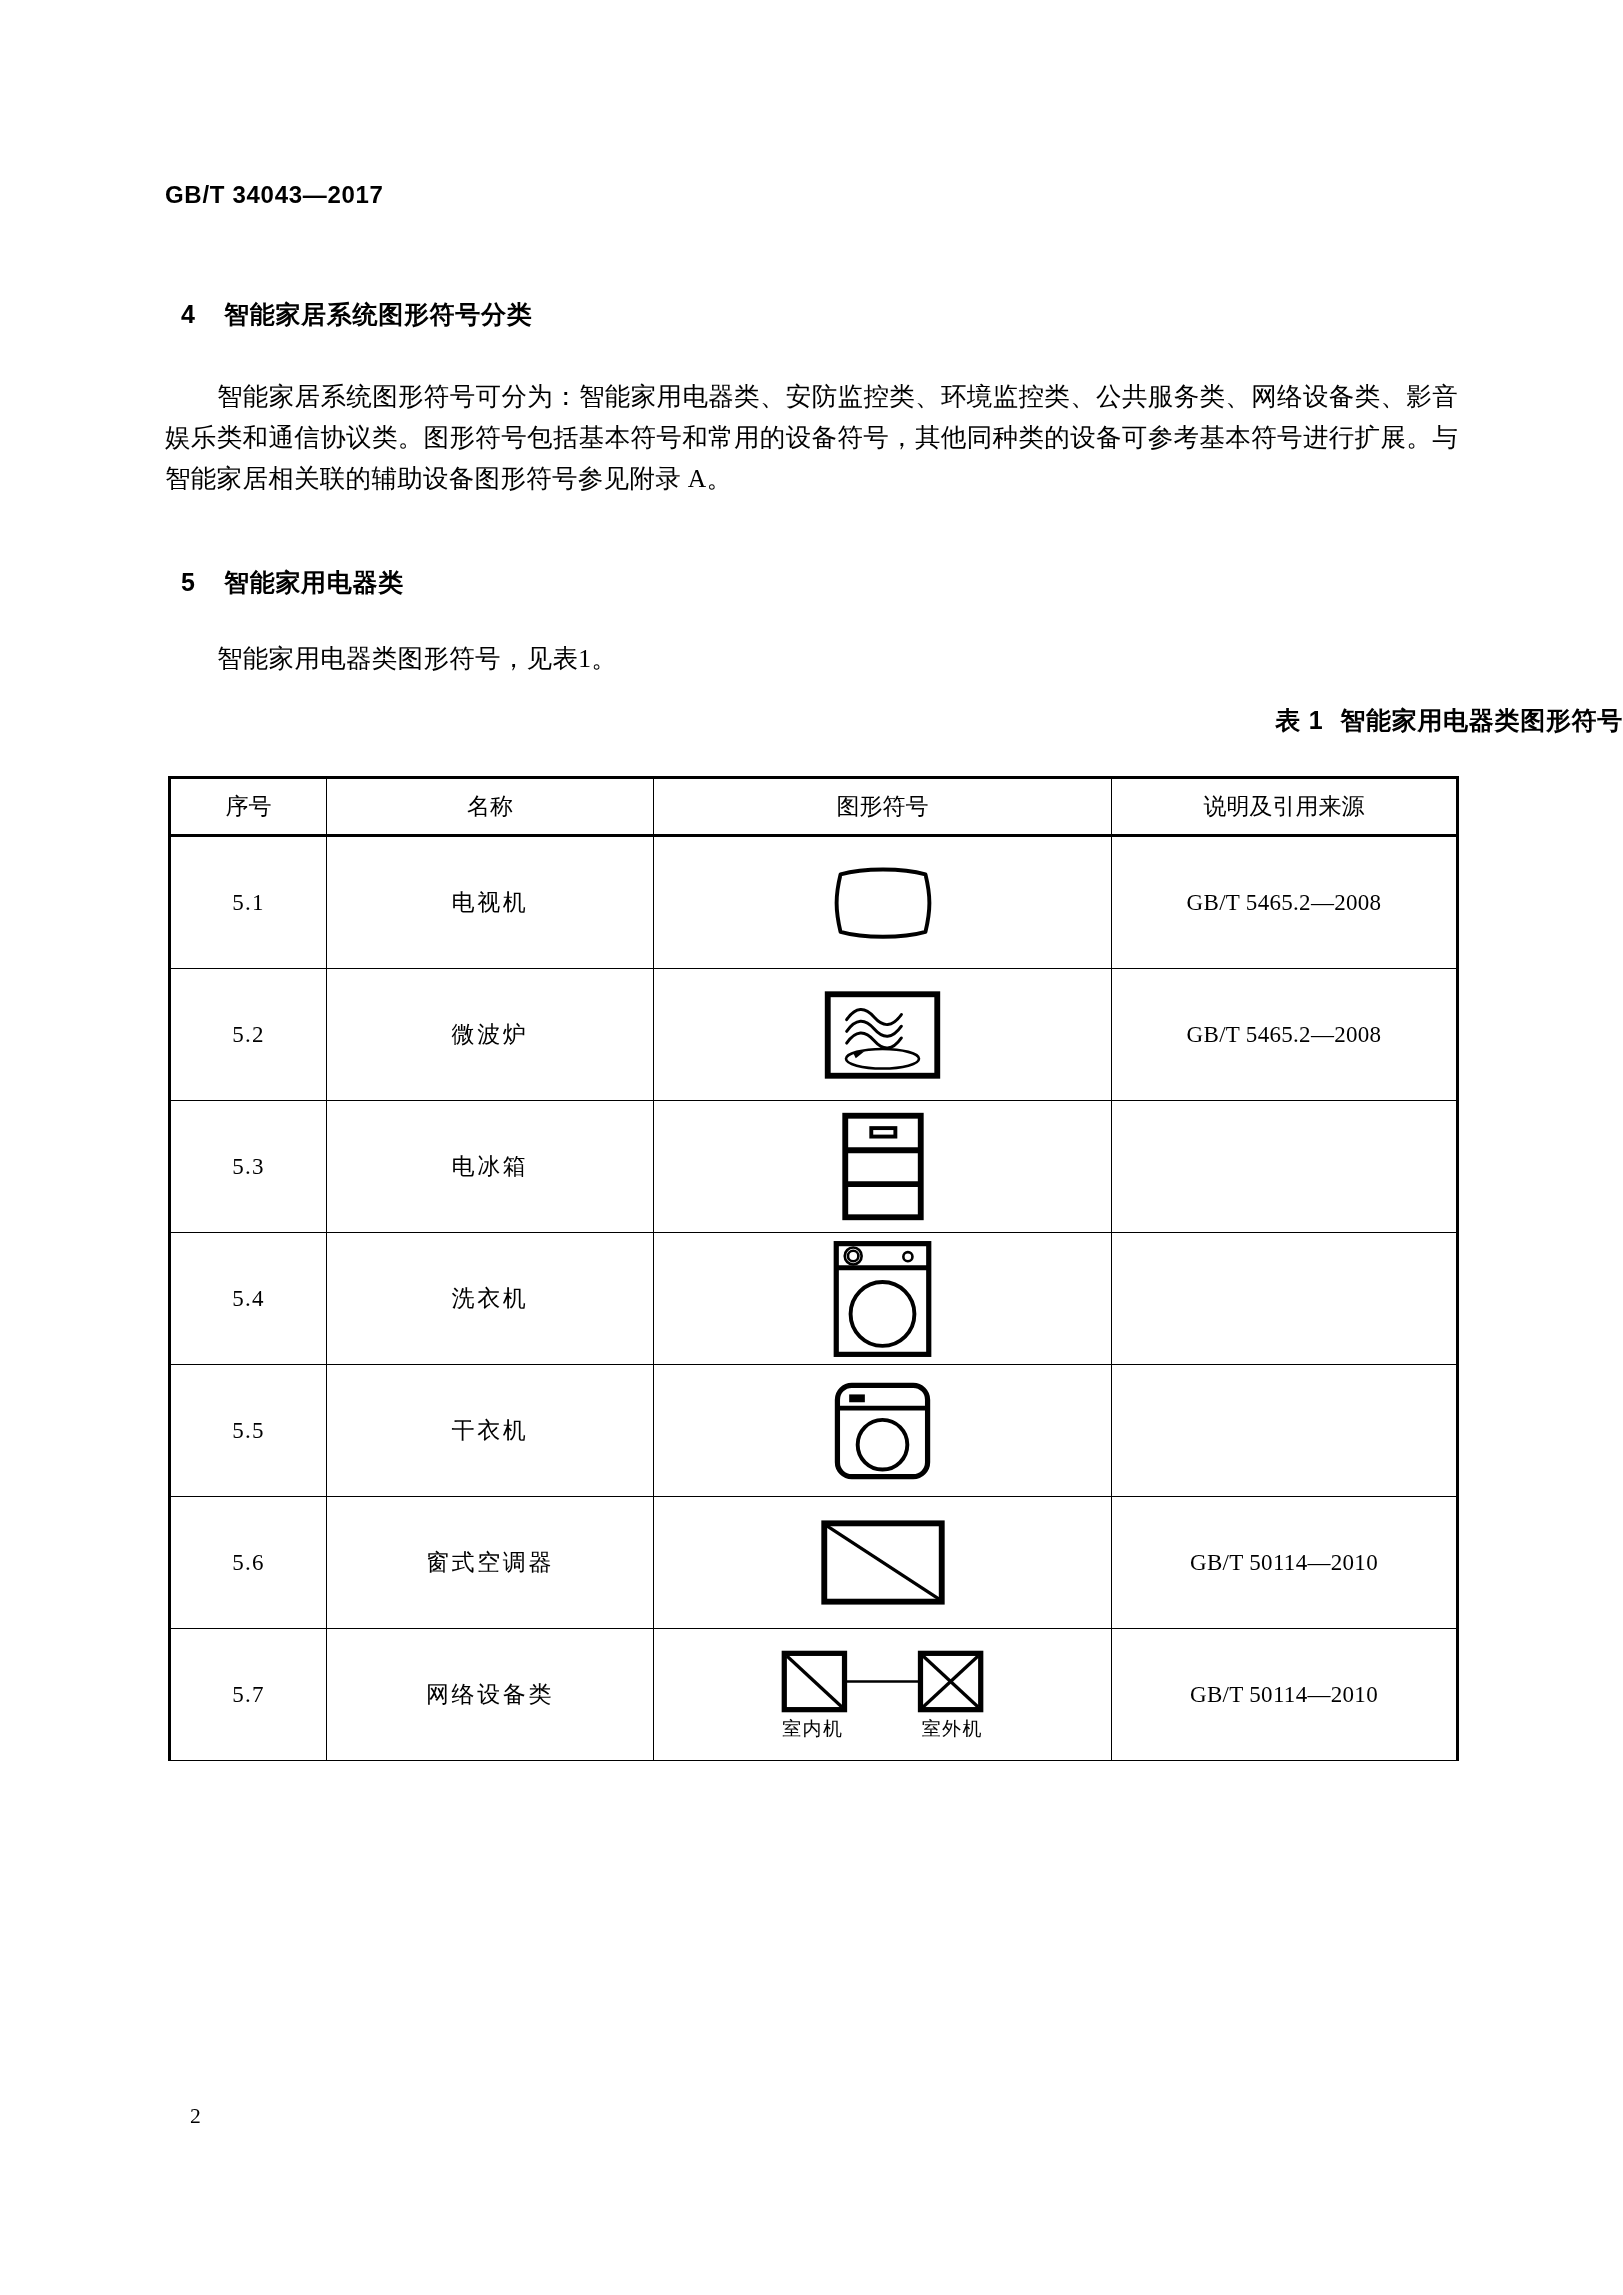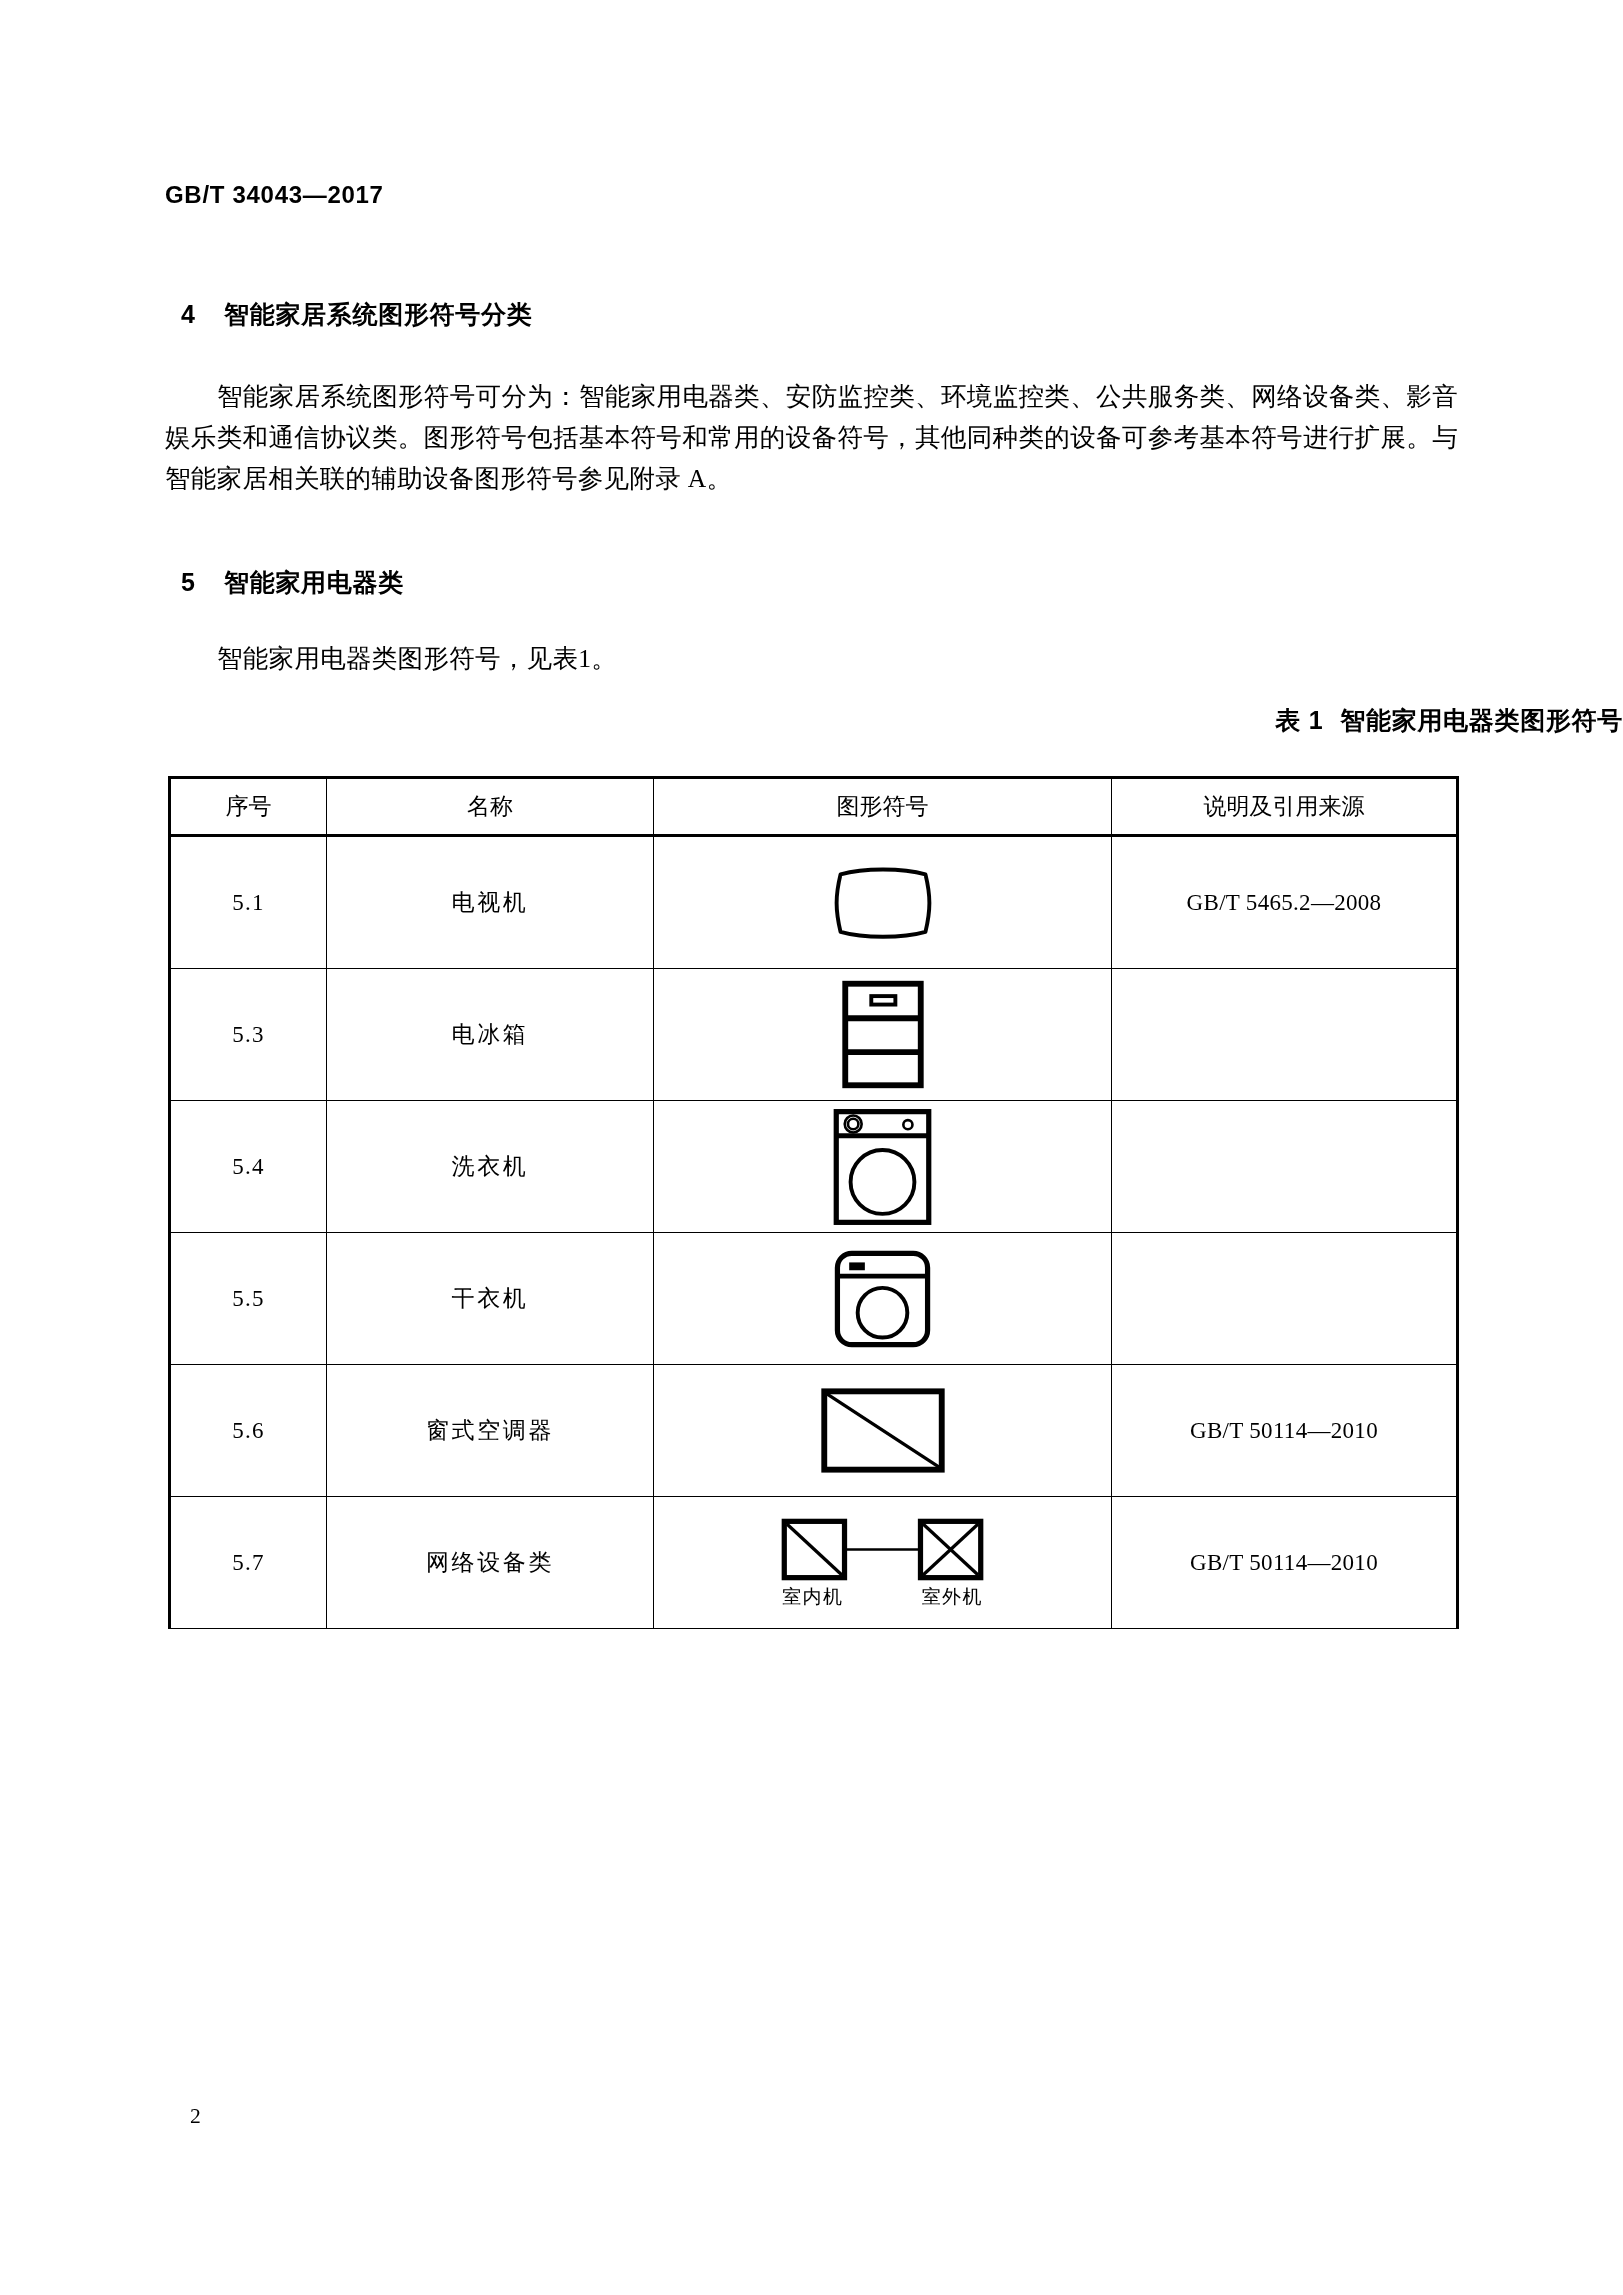--- a/index.html
+++ b/index.html
@@ -180,20 +180,37 @@
         <td>
           <div class="symcell">
             <svg width="98" height="85" viewBox="0 0 150 130">
               <path d="M10 22 C 45 12, 105 12, 140 22 C 148 55, 148 76, 140 110 C 105 120, 45 120, 10 110 C 2 76, 2 55, 10 22 Z" fill="none" stroke="#000" stroke-width="6" stroke-linejoin="round"></path>
             </svg>
           </div>
         </td>
         <td class="c-ref"><span class="ref-txt">GB/T 5465.2—2008</span></td>
       </tr>
 
+      <tr class="body">
+        <td class="c-idx"><span class="idx-txt">5.2</span></td>
+        <td><span class="name-txt">微波炉</span></td>
+        <td>
+          <div class="symcell">
+            <svg width="117" height="88" viewBox="0 0 178 135">
+              <rect x="5" y="5" width="168" height="125" fill="none" stroke="#000" stroke-width="9"></rect>
+              <path d="M34 44 C 48 24, 62 24, 76 40 C 90 56, 104 56, 118 36" fill="none" stroke="#000" stroke-width="4.5" stroke-linecap="round"></path>
+              <path d="M34 62 C 48 42, 62 42, 76 58 C 90 74, 104 74, 118 54" fill="none" stroke="#000" stroke-width="4.5" stroke-linecap="round"></path>
+              <path d="M34 80 C 48 60, 62 60, 76 76 C 90 92, 104 92, 118 72" fill="none" stroke="#000" stroke-width="4.5" stroke-linecap="round"></path>
+              <ellipse cx="89" cy="104" rx="56" ry="15" fill="none" stroke="#000" stroke-width="4"></ellipse>
+              <path d="M44 95 L 62 92 L 48 103 Z" fill="#000"></path>
+            </svg>
+          </div>
+        </td>
+        <td class="c-ref"><span class="ref-txt">GB/T 5465.2—2008</span></td>
+      </tr>
 
       <tr class="body">
         <td class="c-idx"><span class="idx-txt">5.3</span></td>
         <td><span class="name-txt">电冰箱</span></td>
         <td>
           <div class="symcell">
             <svg width="82" height="109" viewBox="0 0 126 166">
               <rect x="5" y="5" width="116" height="156" fill="none" stroke="#000" stroke-width="9"></rect>
               <line x1="5" y1="58" x2="121" y2="58" stroke="#000" stroke-width="9"></line>
               <line x1="5" y1="110" x2="121" y2="110" stroke="#000" stroke-width="9"></line>

